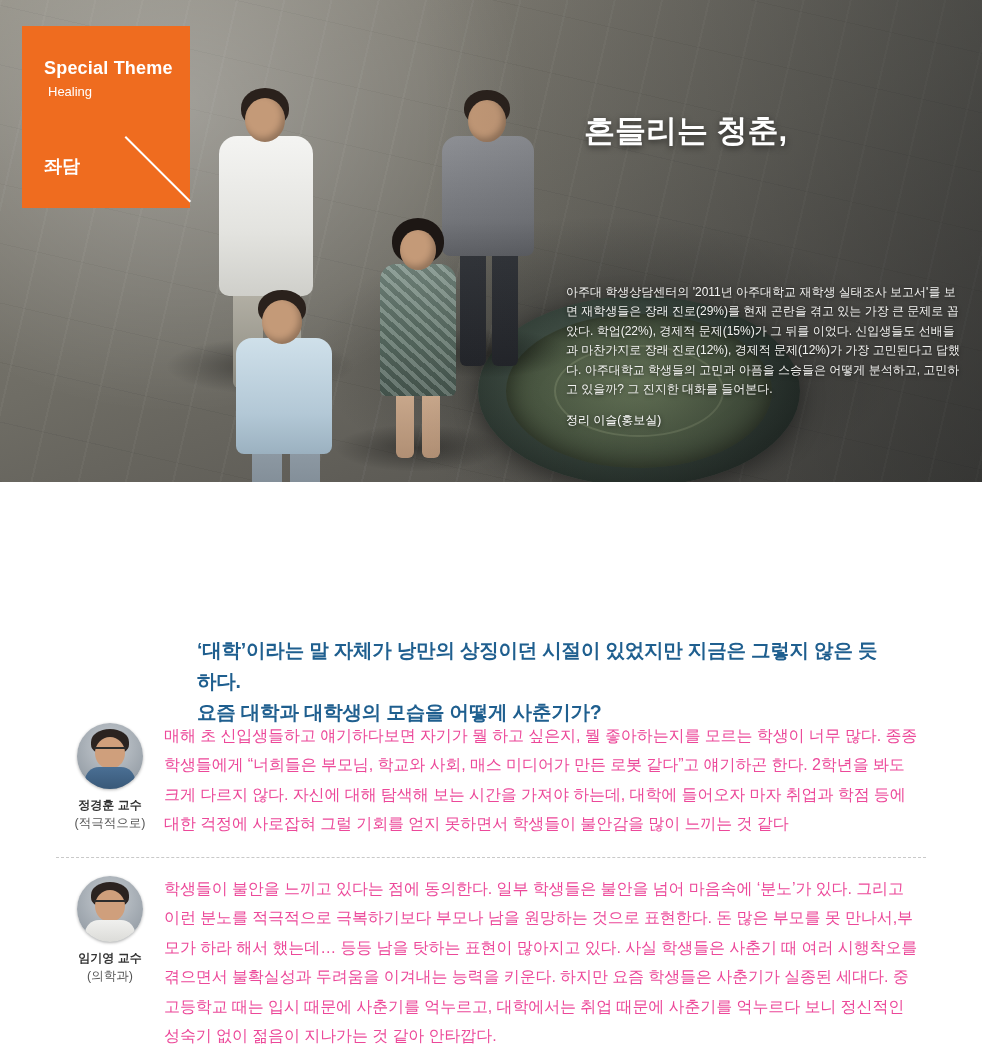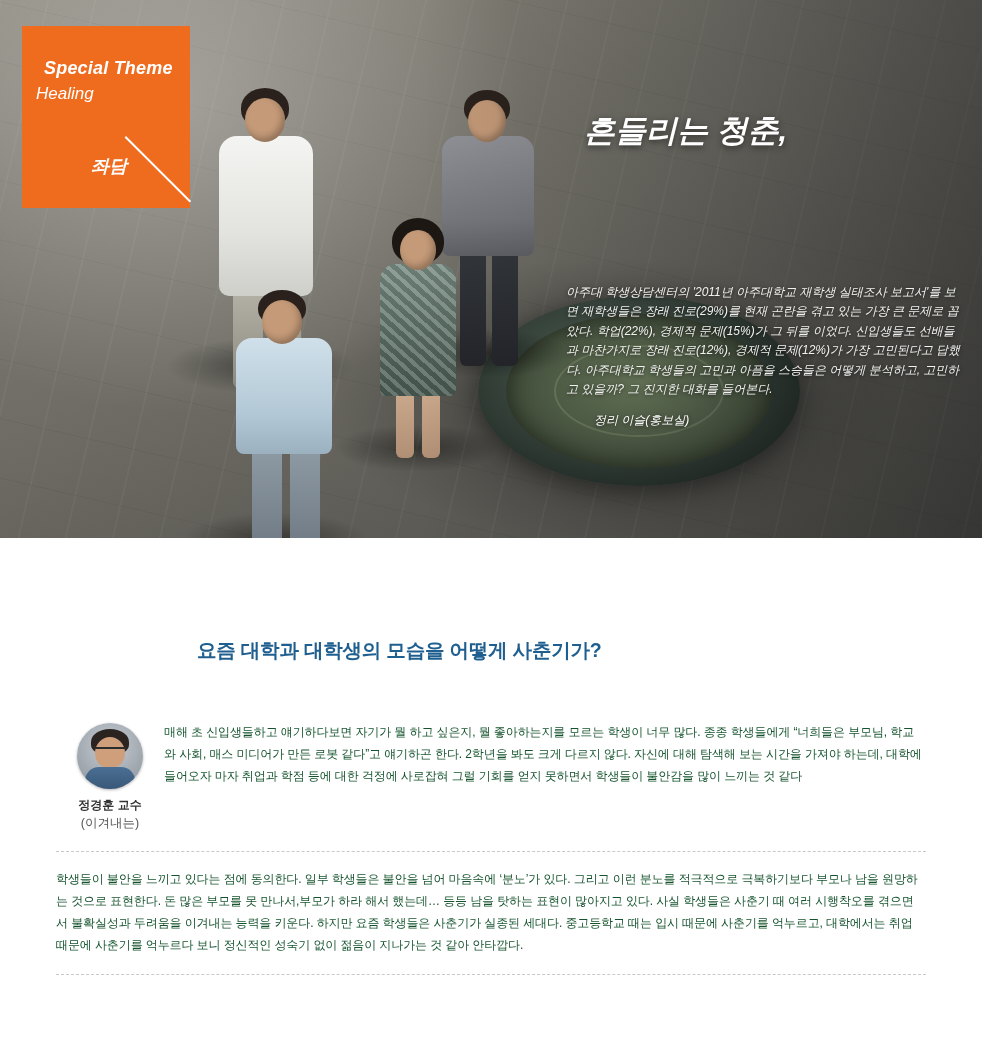--- a/index.html
+++ b/index.html
@@ -13,24 +13,23 @@
     font-family: "Liberation Sans", sans-serif;
     color: #333;
     overflow: hidden;
     position: relative;
   }
 
   
   .hero {
     position: relative;
     width: 982px;
-    height: 538px;
+    height: 482px;
     overflow: hidden;
     background: #7f1d1d;
-    font-style: italic;
   }
   
   .hero-bg {
     position: absolute;
     inset: 0;
     background:
       radial-gradient(ellipse 420px 200px at 62% 74%, rgba(30,32,30,0.55) 0%, rgba(30,32,30,0.0) 70%),
       linear-gradient(160deg, #8d8a80 0%, #7e7b72 20%, #6f6d65 48%, #5f5d57 72%, #4e4d48 100%);
   }
   .hero-bg::after {
@@ -170,26 +169,26 @@
     left: 22px; top: 26px;
     width: 168px; height: 182px;
     background: #ef6c1f;
     color: #fff;
   }
   .badge-theme {
     position: absolute; left: 22px; top: 32px;
     font-size: 18px; font-weight: bold; letter-spacing: .2px;
   }
   .badge-sub {
-    position: absolute; left: 14px; top: 58px;
-    font-size: 17px; font-weight: normal;
+    position: absolute; left: 26px; top: 58px;
+    font-size: 13px; font-weight: normal;
   }
   .badge-label {
     position: absolute; left: 22px; top: 128px;
-    font-size: 18px; font-weight: bold; margin-left: 47px;
+    font-size: 18px; font-weight: bold;
   }
   .badge-line {
     position: absolute; left: 104px; top: 110px;
     width: 66px; height: 66px;
   }
   .badge-line::before {
     content:"";
     position:absolute; left:0; top:0; width: 92px; height:2px;
     background:#fff; transform: rotate(45deg); transform-origin: left top;
   }
@@ -220,21 +219,21 @@
     left: 566px; top: 283px;
     width: 398px;
     color: #f2f2f0;
     font-size: 12px;
     line-height: 1.62;
     text-shadow: 0 1px 4px rgba(0,0,0,.65);
   }
   .hero-body p { margin: 0; }
   .hero-credit {
     position: absolute;
-    left: 594px; top: 412px;
+    left: 566px; top: 412px;
     color: #ffffff;
     font-size: 12px;
     text-shadow: 0 1px 4px rgba(0,0,0,.65);
   }
 
   
   .question {
     position: absolute;
     left: 0; top: 595px;
     width: 982px;
@@ -310,23 +309,23 @@
     line-height: 1.45;
   }
   .speaker-dept {
     font-size: 12.5px;
     color: #555;
     line-height: 1.45;
   }
 
   .answer-text {
     flex: 1 1 auto;
-    font-size: 12px;
+    font-size: 16px;
     line-height: 1.84;
-    color: #14532d;
+    color: #ec4899;
     padding-top: 2px;
     padding-right: 4px;
     letter-spacing: -0.1px;
   }
 </style>
 </head>
 <body>
 
 <div class="hero">
   <div class="hero-bg"></div>
@@ -391,37 +390,48 @@
   <div class="hero-body">
     <p>아주대 학생상담센터의 '2011년 아주대학교 재학생 실태조사 보고서'를 보면 재학생들은 장래 진로(29%)를 현재 곤란을 겪고 있는 가장 큰 문제로 꼽았다. 학업(22%), 경제적 문제(15%)가 그 뒤를 이었다. 신입생들도 선배들과 마찬가지로 장래 진로(12%), 경제적 문제(12%)가 가장 고민된다고 답했다. 아주대학교 학생들의 고민과 아픔을 스승들은 어떻게 분석하고, 고민하고 있을까?
 그 진지한 대화를 들어본다.</p>
   </div>
 
   <div class="hero-credit">정리 이슬(홍보실)</div>
 </div>
 
 <div class="question">
   <div class="question-text">
+    <div>‘대학’이라는 말 자체가 낭만의 상징이던 시절이 있었지만 지금은 그렇지 않은 듯하다.</div>
     <div>요즘 대학과 대학생의 모습을 어떻게 사춘기가?</div>
   </div>
 </div>
 
 <div class="answers">
 
   <div class="answer">
     <div class="speaker">
       <div class="avatar blue">
         <div class="a-hair"></div>
         <div class="a-face"></div>
         <div class="a-glasses"></div>
         <div class="a-body"></div>
       </div>
       <div class="speaker-name">정경훈 교수</div>
-      <div class="speaker-dept">(이겨내는)</div>
+      <div class="speaker-dept">(적극적으로)</div>
     </div>
     <div class="answer-text">매해 초 신입생들하고 얘기하다보면 자기가 뭘 하고 싶은지, 뭘 좋아하는지를 모르는 학생이 너무 많다. 종종 학생들에게 “너희들은 부모님, 학교와 사회, 매스 미디어가 만든 로봇 같다”고 얘기하곤 한다. 2학년을 봐도 크게 다르지 않다. 자신에 대해 탐색해 보는 시간을 가져야 하는데, 대학에 들어오자 마자 취업과 학점 등에 대한 걱정에 사로잡혀 그럴 기회를 얻지 못하면서 학생들이 불안감을 많이 느끼는 것 같다</div>
   </div>
 
   <div class="answer">
+    <div class="speaker">
+      <div class="avatar white">
+        <div class="a-hair"></div>
+        <div class="a-face"></div>
+        <div class="a-glasses"></div>
+        <div class="a-body"></div>
+      </div>
+      <div class="speaker-name">임기영 교수</div>
+      <div class="speaker-dept">(의학과)</div>
+    </div>
     <div class="answer-text">학생들이 불안을 느끼고 있다는 점에 동의한다. 일부 학생들은 불안을 넘어 마음속에 ‘분노’가 있다. 그리고 이런 분노를 적극적으로 극복하기보다 부모나 남을 원망하는 것으로 표현한다. 돈 많은 부모를 못 만나서,부모가 하라 해서 했는데… 등등 남을 탓하는 표현이 많아지고 있다. 사실 학생들은 사춘기 때 여러 시행착오를 겪으면서 불확실성과 두려움을 이겨내는 능력을 키운다. 하지만 요즘 학생들은 사춘기가 실종된 세대다. 중고등학교 때는 입시 때문에 사춘기를 억누르고, 대학에서는 취업 때문에 사춘기를 억누르다 보니 정신적인 성숙기 없이 젊음이 지나가는 것 같아 안타깝다.</div>
   </div>
 
 </div>
 
 </body></html>

